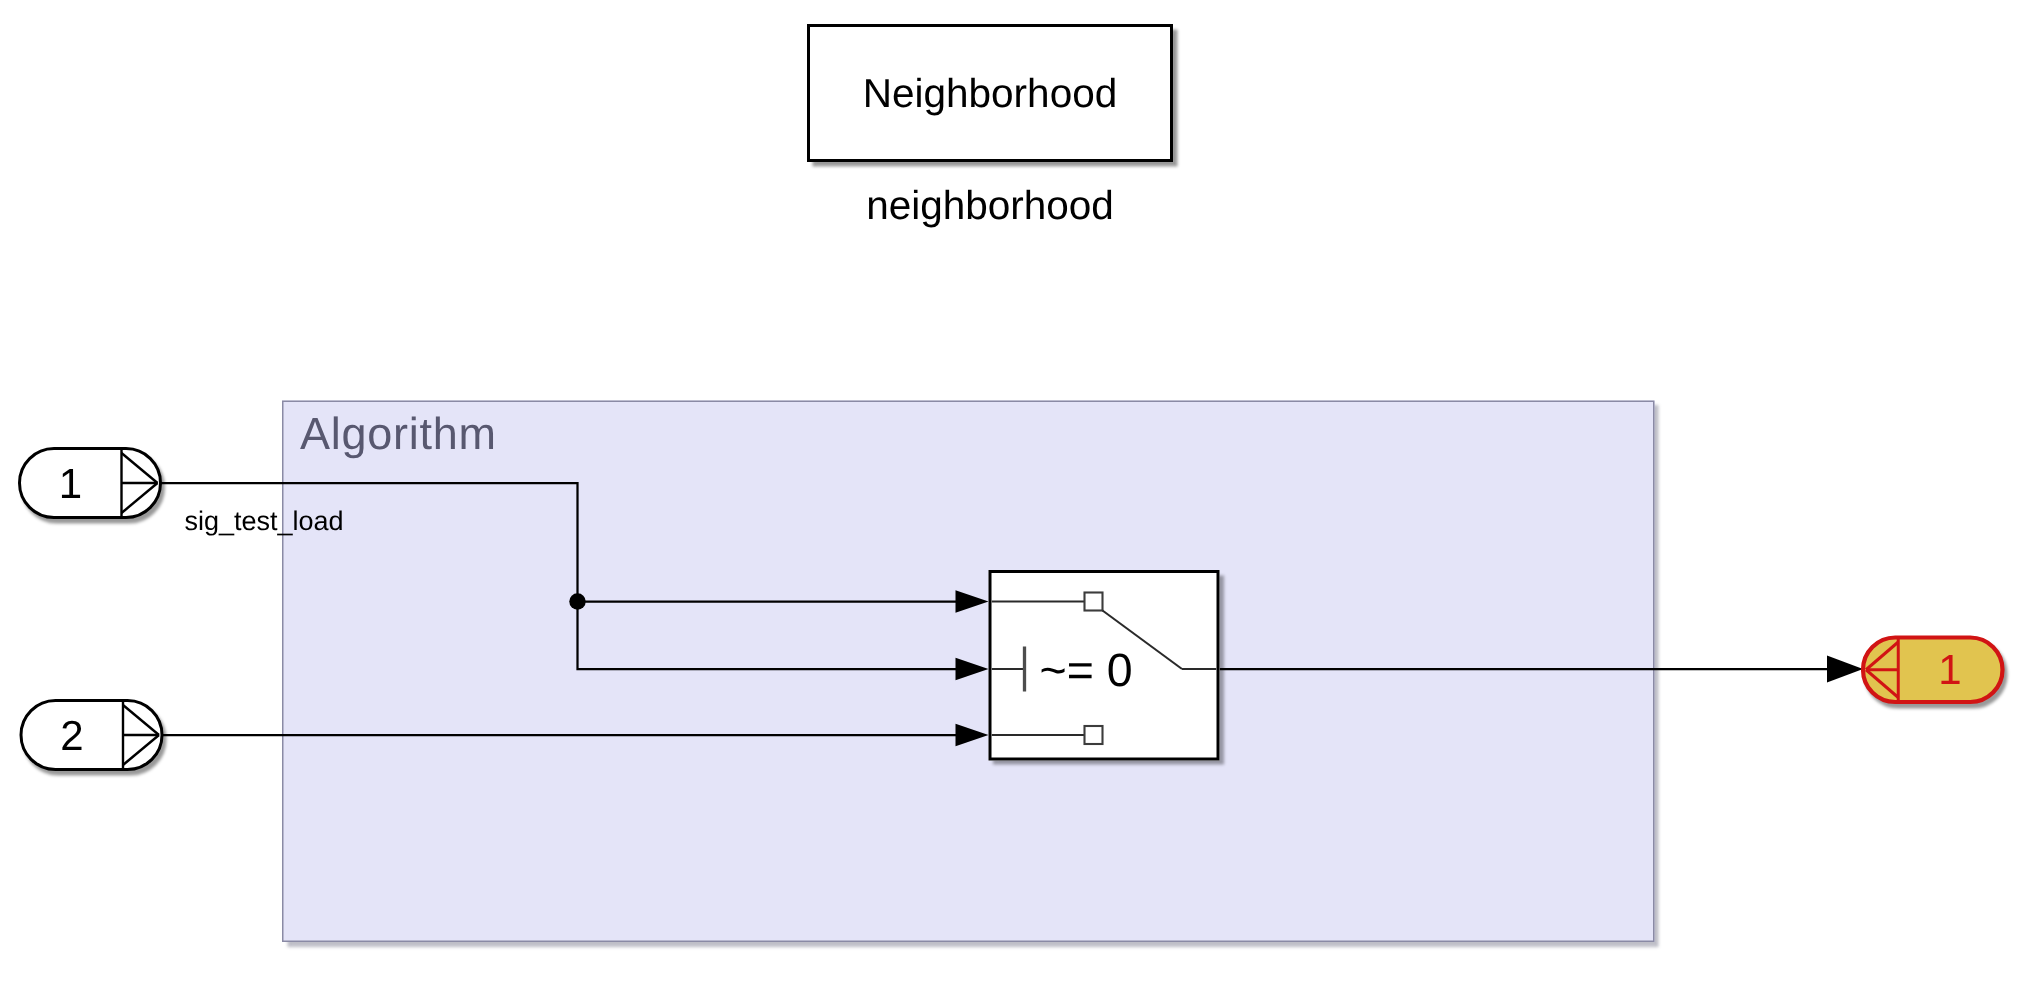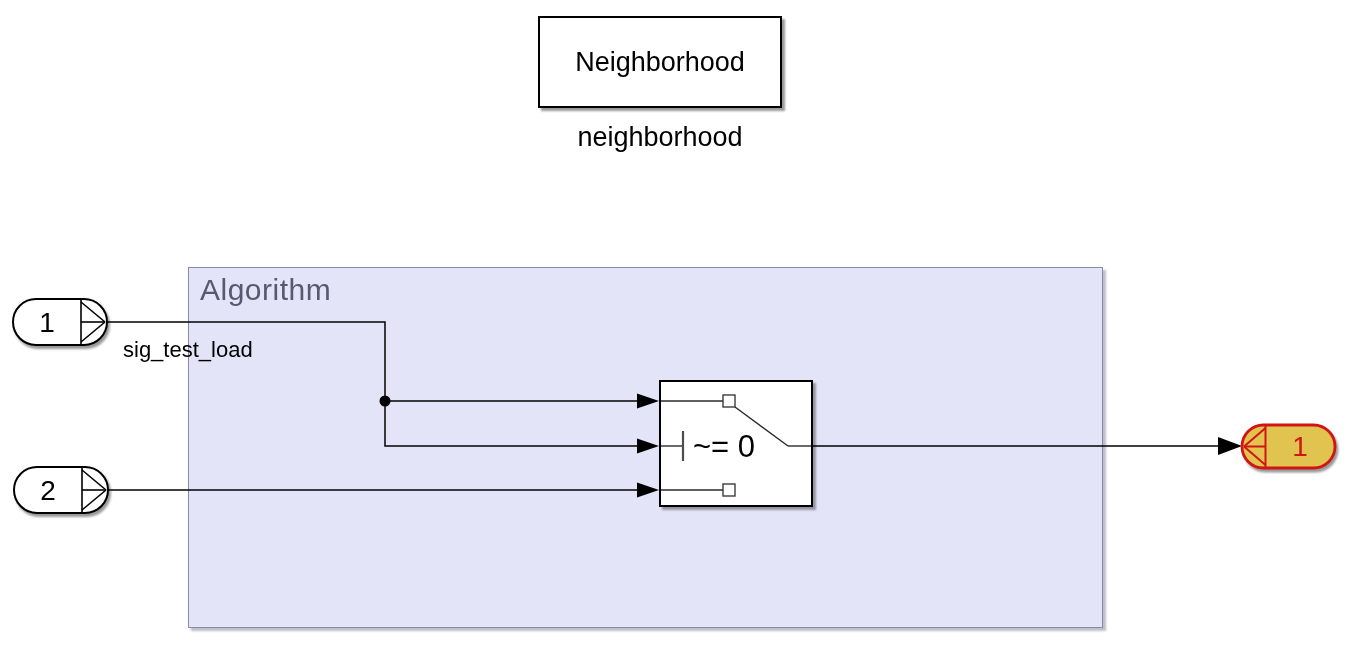--- a/index.html
+++ b/index.html
@@ -32,21 +32,21 @@
     display:flex;align-items:center;justify-content:center;
     font-size:27px;color:#000;z-index:3;
   }
   .nbh-caption{
     left:528px;top:122px;width:264px;text-align:center;
     font-size:27px;color:#000;z-index:3;
   }
 
   
   .sig-label{
-    left:123px;top:337px;font-size:22px;color:#000;z-index:3;
+    left:123px;top:337px;font-size:18px;color:#000;z-index:3;
   }
 
   
   .switch-block{
     left:659px;top:380px;width:154px;height:127px;
     background:#ffffff;border:2px solid #000;box-sizing:border-box;
     box-shadow:3px 3px 2px rgba(0,0,0,0.35);
     z-index:3;
   }
   .switch-inner{position:absolute;left:0;top:0;}

